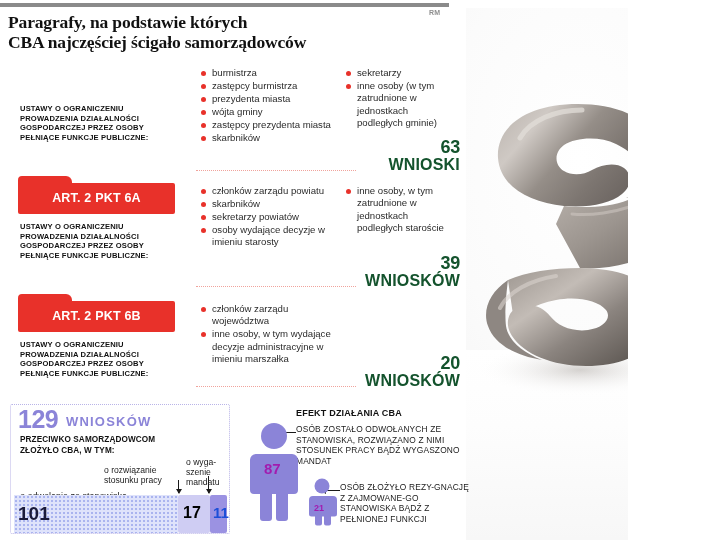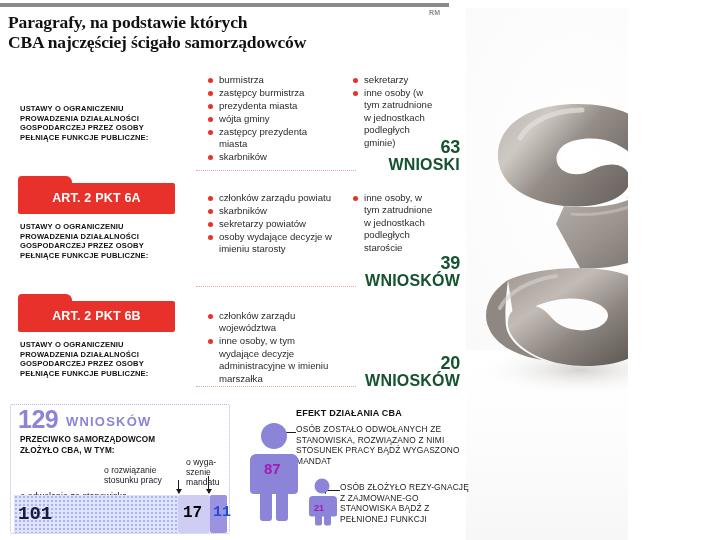--- a/index.html
+++ b/index.html
@@ -42,21 +42,21 @@
   .tag{position:absolute;left:0;top:7px;width:157px;height:31px;background:#e8312a;border-radius:2px;}
   .tag-notch{position:absolute;left:0;top:0;width:54px;height:10px;background:#e8312a;border-radius:4px 6px 0 0;}
   .tag-label{position:absolute;left:0;top:7px;width:157px;height:31px;line-height:31px;text-align:center;
       color:#fff;font-weight:bold;font-size:12.5px;letter-spacing:.2px;}
 
   .lawtext{position:absolute;left:20px;top:46px;width:160px;
       font-size:7.6px;line-height:9.6px;font-weight:bold;color:#111;letter-spacing:.15px;}
 
   
   .bcol{position:absolute;font-size:9.6px;line-height:12.4px;color:#2b2b2b;}
-  .bcol ul{list-style:none;margin:12px;padding:0;}
+  .bcol ul{list-style:none;margin:5px;padding:0;}
   .bcol li{position:relative;padding-left:11px;margin:0 0 .5px 0;}
   .bcol li:before{content:"";position:absolute;left:0;top:4px;width:5px;height:5px;border-radius:50%;background:#e8312a;}
 
   .col-a{left:196px;top:4px;width:150px;}
   .col-b{left:341px;top:4px;width:110px;}
 
   .dotline{position:absolute;height:0;border-top:1.6px dotted #f0a39c;}
 
   .total{position:absolute;text-align:right;color:#14532d;}
   .total .num{font-size:18px;font-weight:bold;line-height:18px;letter-spacing:-.3px;}
@@ -76,21 +76,21 @@
   .arrow{position:absolute;width:1px;background:#1a1a1a;}
   .arrow:after{content:"";position:absolute;left:-2.5px;bottom:-1px;border-left:3px solid transparent;border-right:3px solid transparent;border-top:5px solid #1a1a1a;}
 
   .barrow{position:absolute;left:14px;top:93px;width:213px;height:38px;}
   .bar101{position:absolute;left:0;top:0;width:164px;height:38px;
      background-color:#dfe3fb;
      background-image:radial-gradient(#aab4ef 0.8px, transparent 0.9px);
      background-size:4px 4px;}
   .bar17{position:absolute;left:164px;top:0;width:32px;height:38px;background:#cfcdf3;border-radius:2px;}
   .bar11{position:absolute;left:196px;top:0;width:17px;height:38px;background:#9b92e2;border-radius:2px;}
-  .barnum{position:absolute;font-weight:bold;font-family:Liberation Mono, monospace;}
+  .barnum{position:absolute;font-weight:bold;font-family:Liberation Sans, sans-serif;}
   .n101{left:4px;top:8px;font-size:19px;color:#1b1b3a;}
   .n17{left:169px;top:9px;font-size:16px;color:#000000;}
   .n11{left:199px;top:9px;font-size:15px;color:#1d4ed8;}
 
   .dashbox{position:absolute;left:10px;top:2px;width:218px;height:128px;border:1.4px dotted #b9b4e8;border-radius:2px;}
 
   
   .effect{position:absolute;left:244px;top:402px;width:226px;height:138px;}
   .eff-title{position:absolute;left:52px;top:6px;font-size:9px;font-weight:bold;color:#111;letter-spacing:.2px;}
   .eff-t1{position:absolute;left:52px;top:22px;width:176px;font-size:8.4px;line-height:10.5px;color:#1a1a1a;letter-spacing:.15px;}

